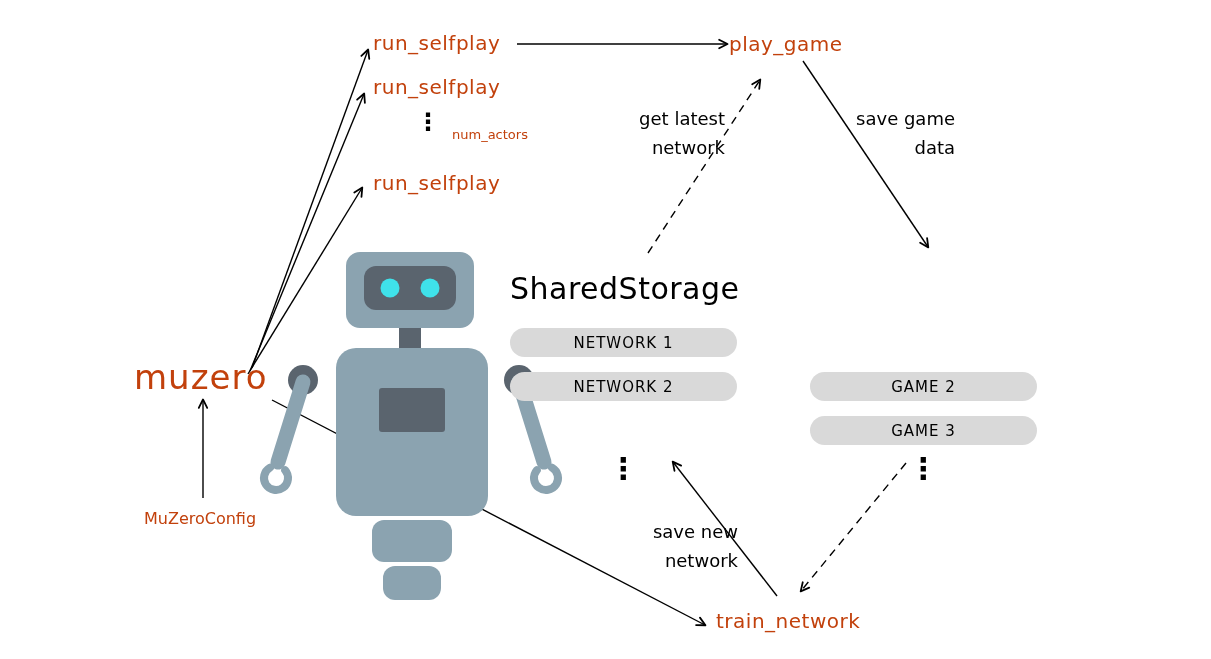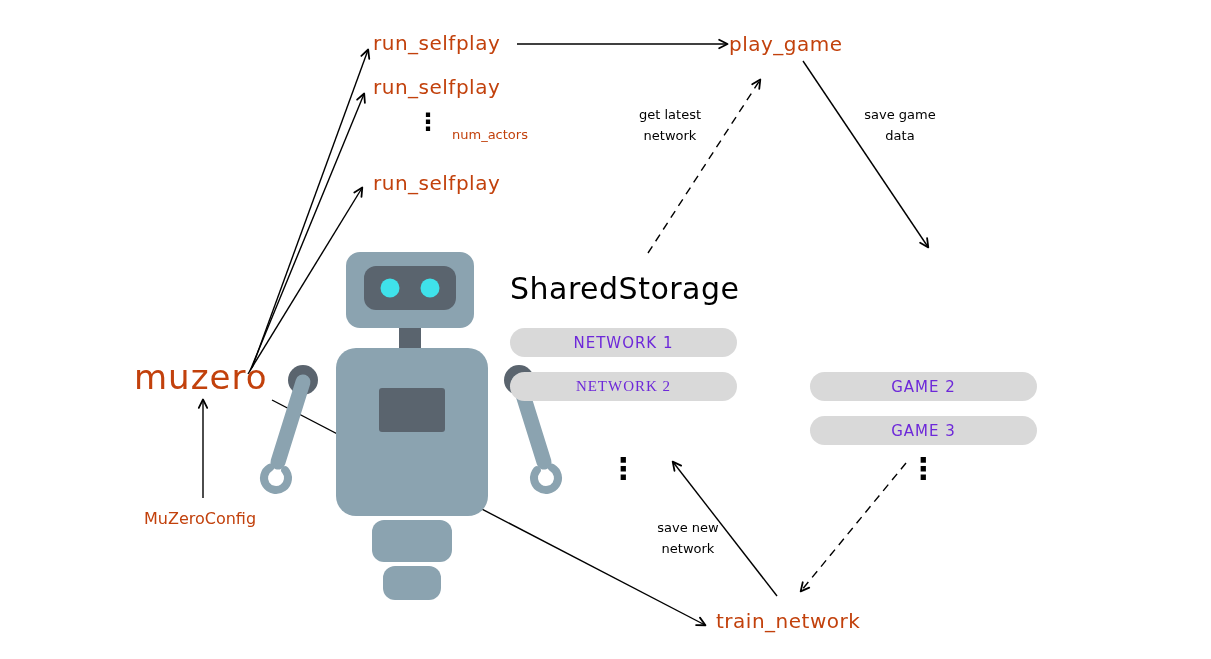--- a/index.html
+++ b/index.html
@@ -40,27 +40,27 @@
     position: absolute;
     width: 227px;
     height: 29px;
     background: #d9d9d9;
     border-radius: 15px;
     display: flex;
     align-items: center;
     justify-content: center;
     font-size: 15px;
     letter-spacing: 1px;
-    color: #6d28d9;
+    color: #000000;
   }
 
   .edge-label {
     position: absolute;
-    font-size: 13px;
-    text-align: center;
+    font-size: 18px;
+    text-align: right;
     white-space: pre-line;
     line-height: 1.6;
   }
 
   .vdots {
     position: absolute;
     font-weight: bold;
     font-size: 30px;
     line-height: 0.9;
     text-align: center;
@@ -131,21 +131,21 @@
   <div class="label small-label" style="left:452px; top:127px;">num_actors</div>
 
   <div class="label node-label" style="left:373px; top:171px;">run_selfplay</div>
 
   <div class="label node-label" style="left:721px; top:32px;margin-left:8px;">play_game</div>
 
   <div class="label node-label" style="left:716px; top:609px;">train_network</div>
 
   <div class="col-title" style="left:510px; top:271px;">SharedStorage</div>
   <div class="pill" style="left:510px; top:328px;">NETWORK 1</div>
-  <div class="pill" style="left:510px; top:372px;font-family:Liberation Serif, serif;">NETWORK 2</div>
+  <div class="pill" style="left:510px; top:372px;">NETWORK 2</div>
   <div class="vdots" style="left:510px; top:455px; width:227px;">⋮</div>
 
   <div class="pill" style="left:810px; top:372px;">GAME 2</div>
   <div class="pill" style="left:810px; top:416px;">GAME 3</div>
   <div class="vdots" style="left:810px; top:455px; width:227px;">⋮</div>
 
   <div class="edge-label" style="left:615px; top:105px; width:110px;">get latest
 network</div>
 
   <div class="edge-label" style="left:845px; top:105px; width:110px;">save game

